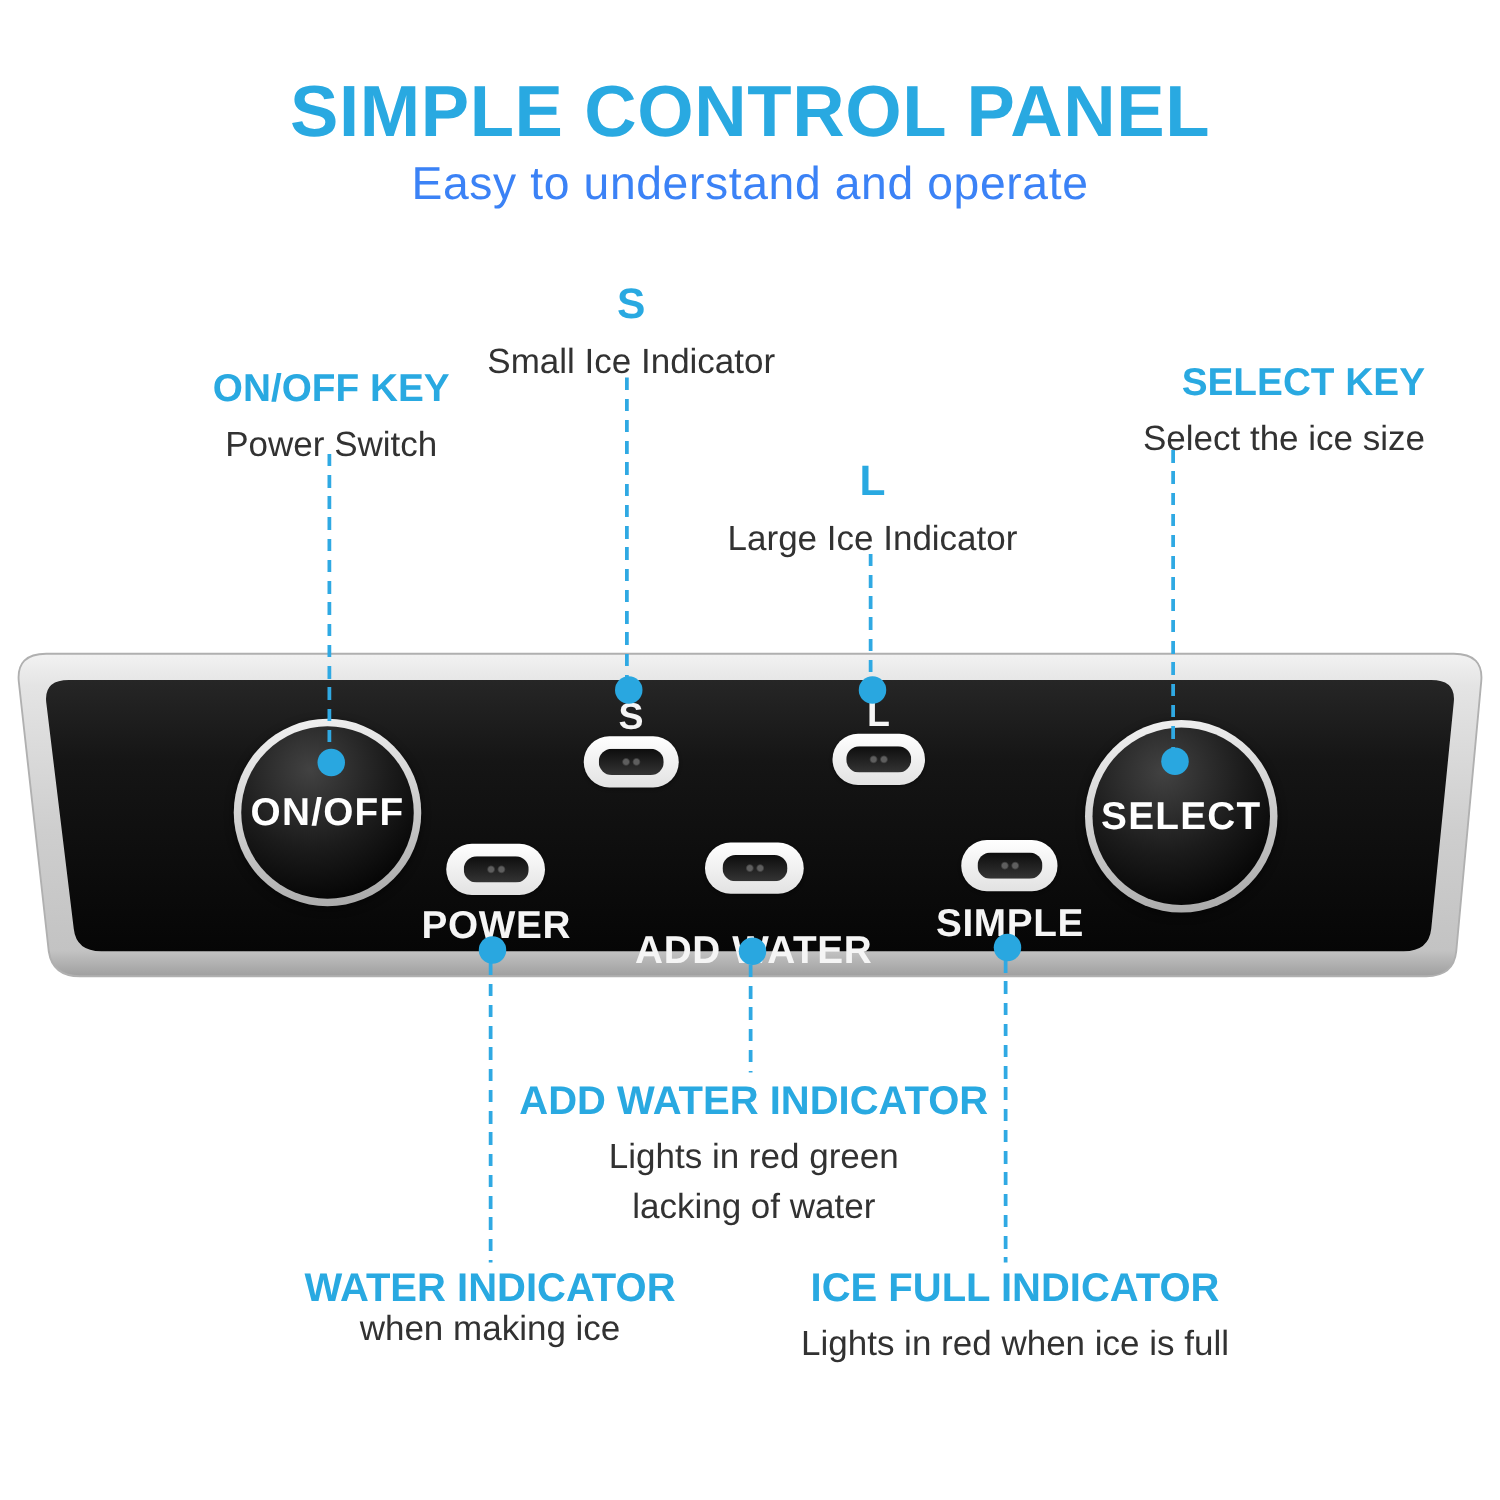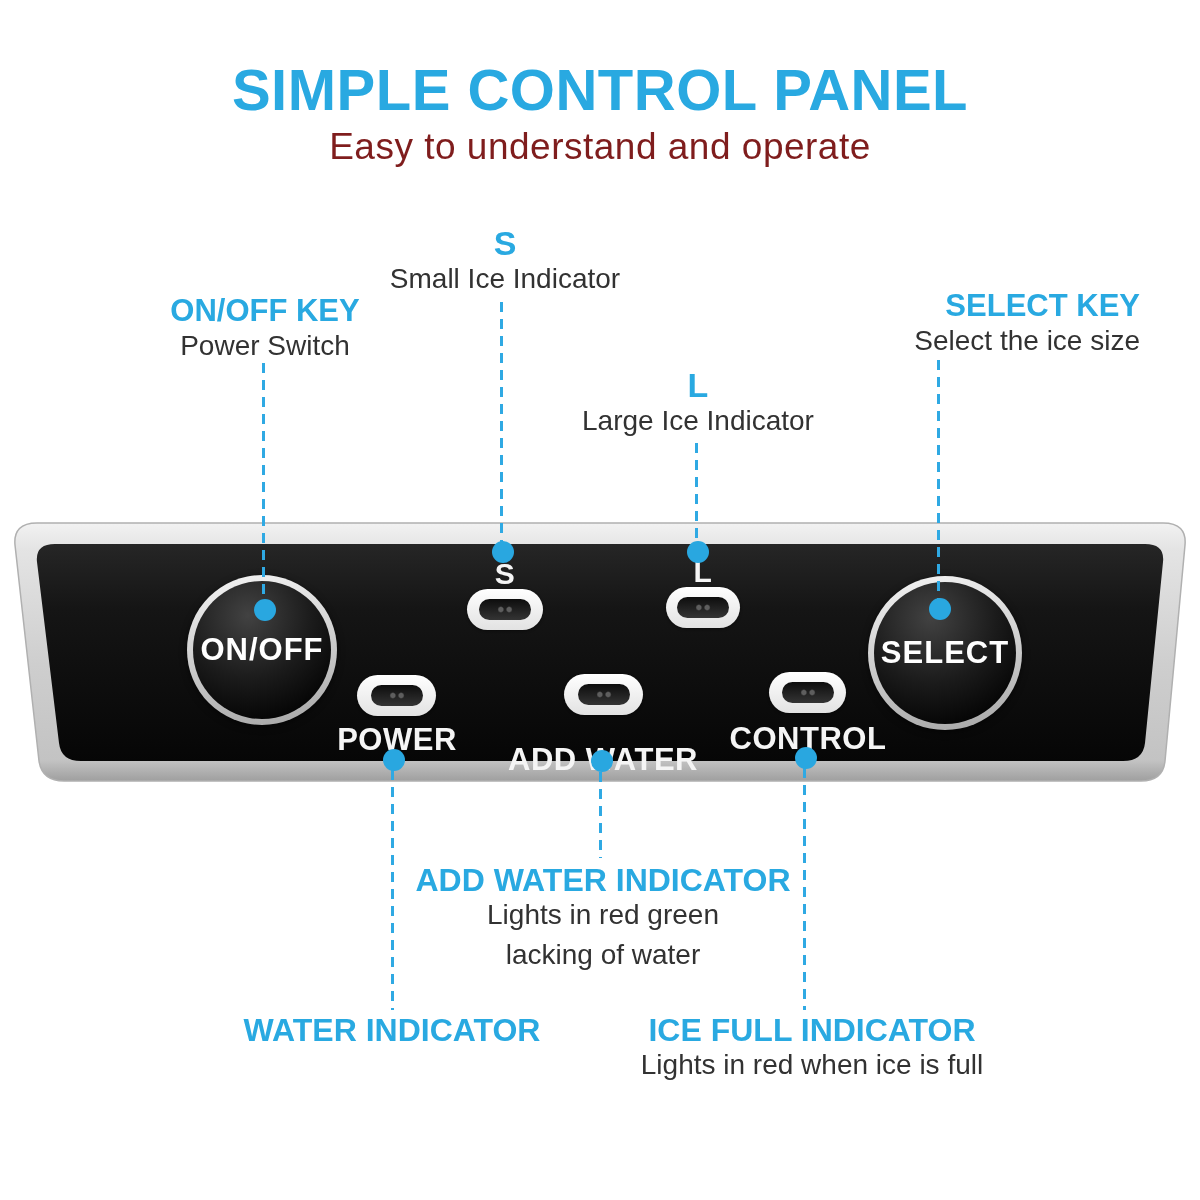--- a/index.html
+++ b/index.html
@@ -14,28 +14,28 @@
 
   
   .page-title {
     position: absolute; left: 0; top: 56px; width: 1200px;
     text-align: center; font-size: 58px; font-weight: bold;
     color: #29A9E1; letter-spacing: 0.5px;
   }
   .page-subtitle {
     position: absolute; left: 0; top: 126px; width: 1200px;
     text-align: center; font-size: 37px; font-weight: normal;
-    color: #7f1d1d; letter-spacing: 0.5px;
+    color: #3b82f6; letter-spacing: 0.5px;
   }
 
   
   .co { position: absolute; text-align: center; }
   .co-title { font-weight: bold; color: #29A9E1; font-size: 31px; line-height: 36px; }
   .co-title.big-letter { font-size: 34px; line-height: 38px; }
-  .co-desc { color: #323232; font-size: 28px; line-height: 29px; margin-top: 2px; }
+  .co-desc { color: #323232; font-size: 28px; line-height: 29px; margin-top: 12px; }
 
   .co-onoff    { left:  65px; top: 293px; width: 400px; }
   .co-s        { left: 305px; top: 224px; width: 400px; }
   .co-select   { left: 740px; top: 288px; width: 400px; text-align: right; }
   .co-l        { left: 498px; top: 366px; width: 400px; }
 
   .co-bottom .co-title { font-size: 32px; }
   .co-addwater { left: 303px; top: 862px; width: 600px; }
   .co-power    { left:  92px; top: 1012px; width: 600px; }
   .co-icefull  { left: 512px; top: 1012px; width: 600px; }
@@ -141,20 +141,21 @@
   </div>
 
   <div class="co co-bottom co-addwater">
     <div class="co-title">ADD WATER INDICATOR</div>
     <div class="co-desc">Lights in red green</div>
     <div class="co-desc" style="margin-top:11px;">lacking of water</div>
   </div>
 
   <div class="co co-bottom co-power">
     <div class="co-title">WATER INDICATOR</div>
+    <div class="co-desc" style="margin-top:0;">when making ice</div>
   </div>
 
   <div class="co co-bottom co-icefull">
     <div class="co-title">ICE FULL INDICATOR</div>
     <div class="co-desc">Lights in red when ice is full</div>
   </div>
 
   <div class="vdash dash-onoff"></div>
   <div class="vdash dash-s"></div>
   <div class="vdash dash-l"></div>
@@ -212,16 +213,16 @@
         <div class="led-core"></div>
       </div>
     <div class="led led-icefull">
         <div class="led-core"></div>
       </div>
 
     <div class="plabel plabel-s">S</div>
     <div class="plabel plabel-l">L</div>
     <div class="plabel plabel-power">POWER</div>
     <div class="plabel plabel-addwater">ADD WATER</div>
-    <div class="plabel plabel-icefull">CONTROL</div>
+    <div class="plabel plabel-icefull">SIMPLE</div>
   </div>
 
 </div>
 
 </body></html>

